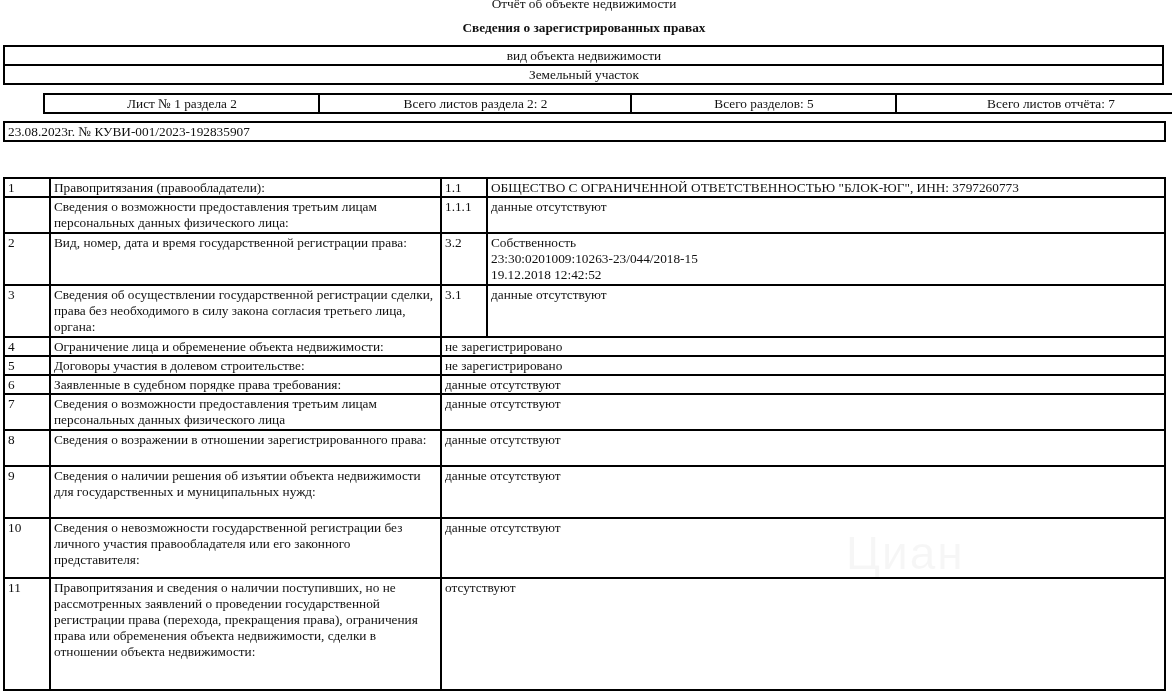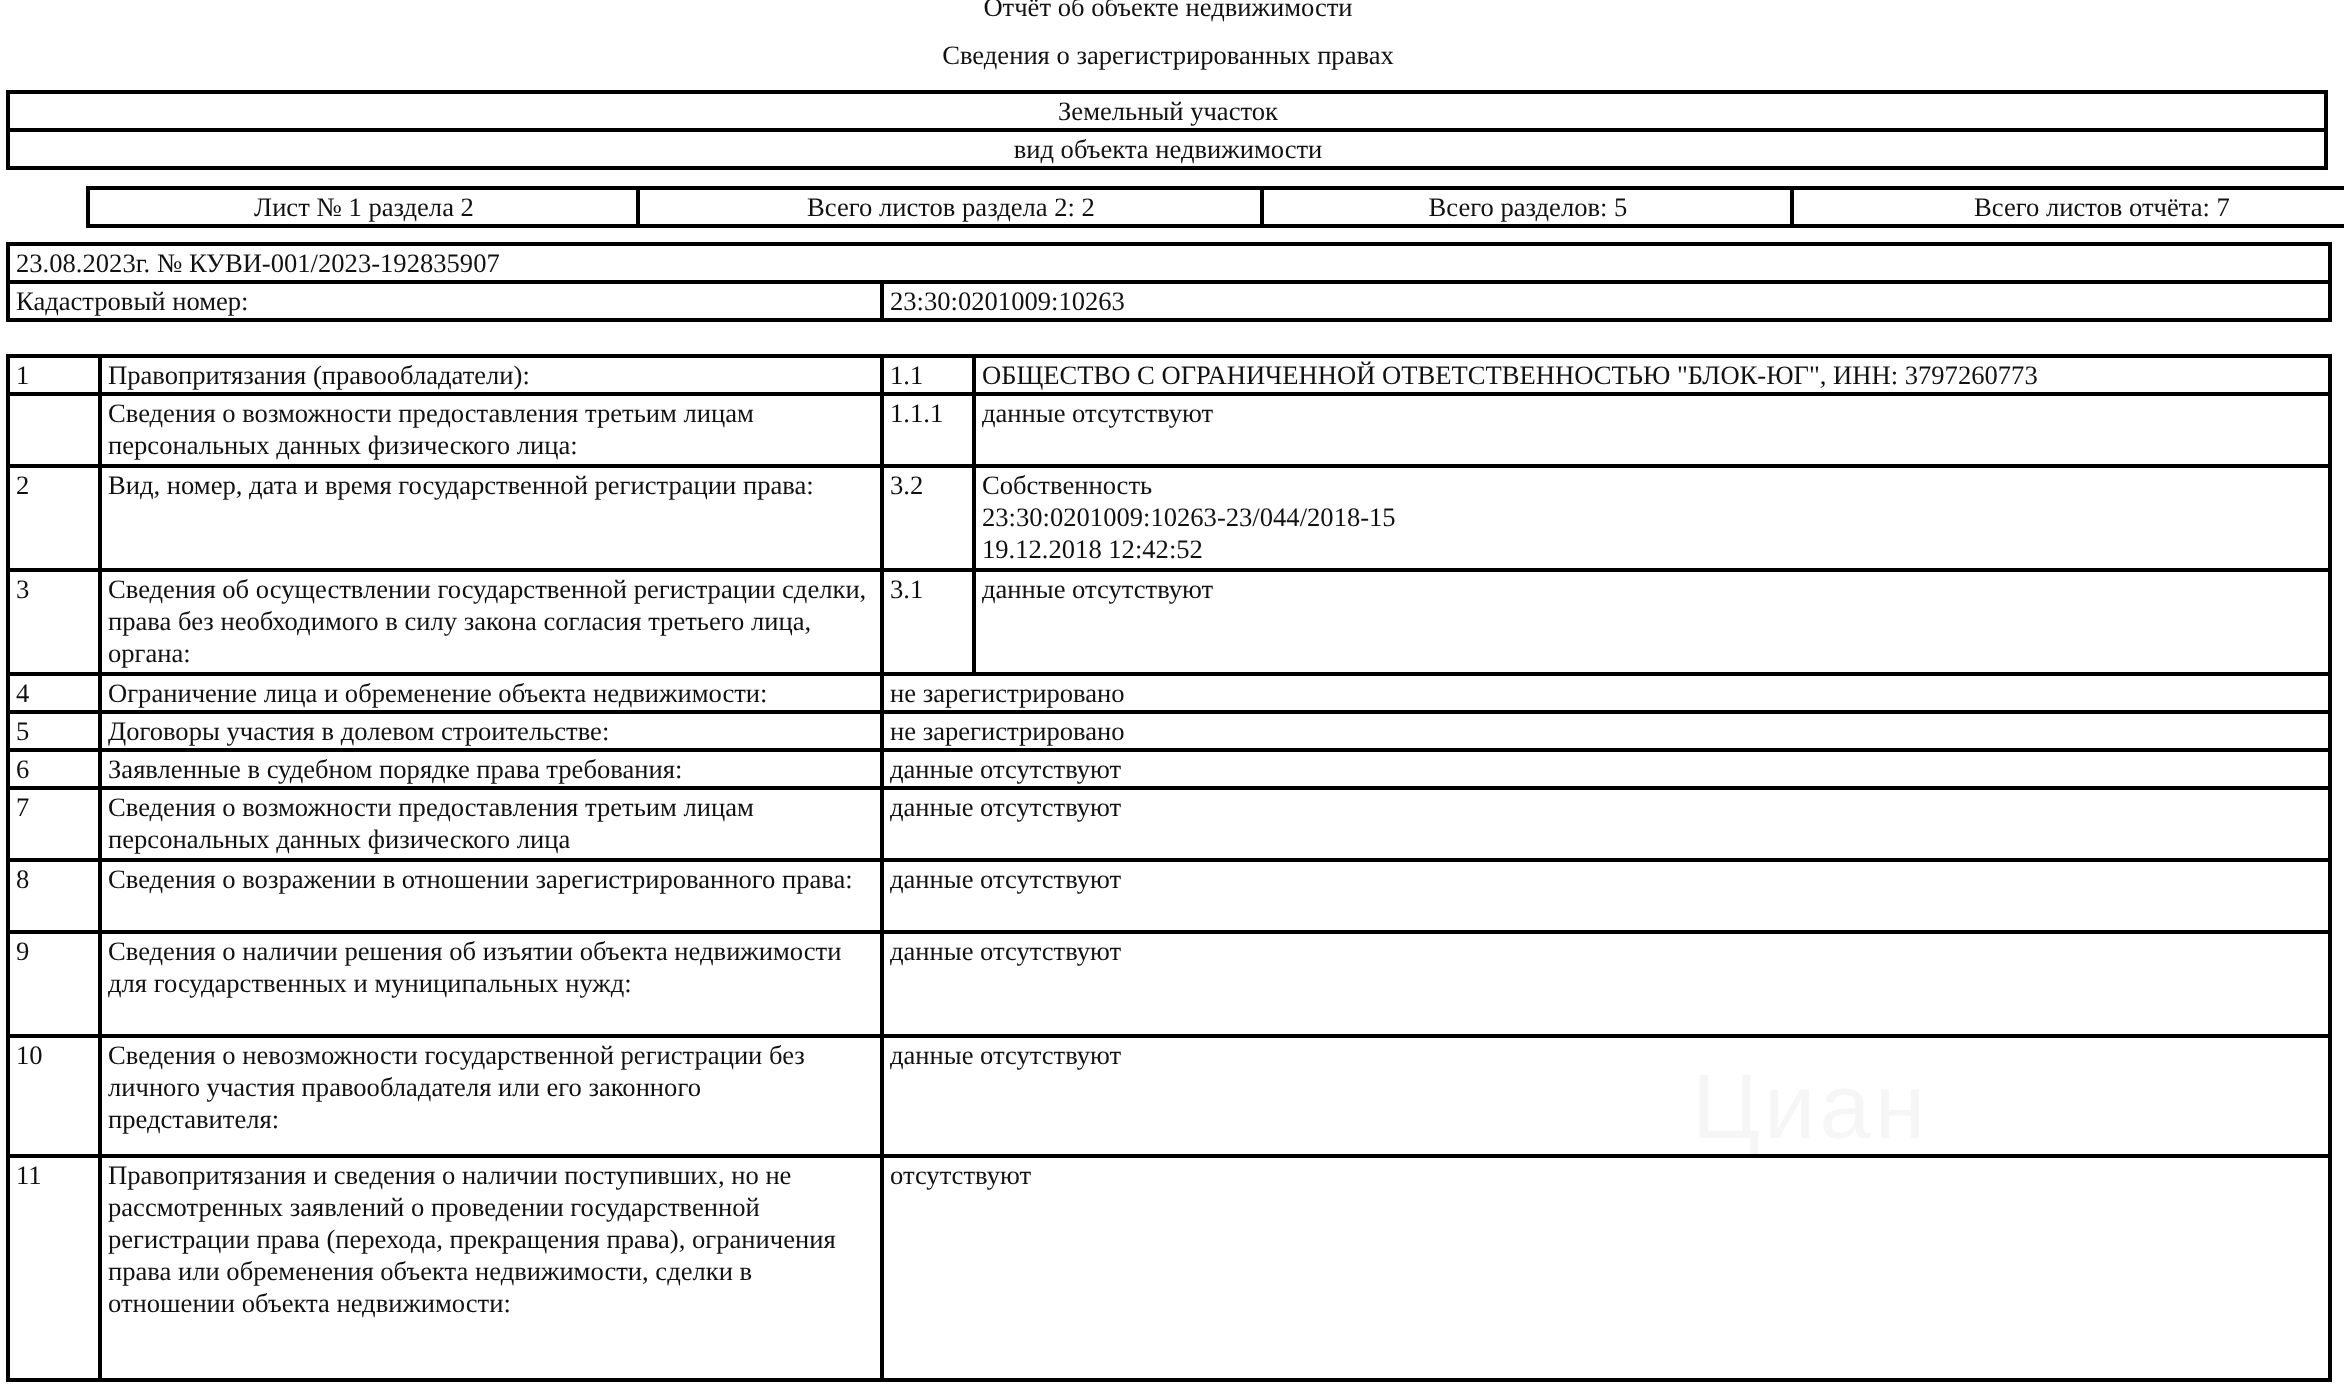--- a/index.html
+++ b/index.html
@@ -18,21 +18,21 @@
     line-height: 16px;
   }
   .title {
     position: absolute;
     left: 0;
     width: 1168px;
     text-align: center;
     font-size: 13.3px;
   }
   .t1 { top: -4px; }
-  .t2 { top: 20px; }
+  .t2 { top: 20px; font-weight: bold; }
   table {
     position: absolute;
     left: 3px;
     width: 1161px;
     border-collapse: collapse;
     table-layout: fixed;
   }
   td {
     border: 2px solid #000;
     padding: 0 2px 0 3px;
@@ -68,24 +68,24 @@
 </style>
 </head>
 <body>
 
 <div class="title t1">Отчёт об объекте недвижимости</div>
 <div class="title t2">Сведения о зарегистрированных правах</div>
 
 <table id="tbl-object">
   <tbody>
       <tr>
-        <td class="center">Земельный участок</td>
+        <td class="center">вид объекта недвижимости</td>
       </tr>
   <tr>
-        <td class="center">вид объекта недвижимости</td>
+        <td class="center">Земельный участок</td>
       </tr>
 </tbody>
   </table>
 
 <table id="tbl-sheets">
   <colgroup>
     <col style="width:275px">
       <col style="width:312px">
       <col style="width:265px">
       <col style="width:309px">
@@ -101,24 +101,20 @@
   </table>
 
 <table id="tbl-meta">
   <colgroup>
     <col style="width:437px">
       <col style="width:724px">
   </colgroup>
   <tbody>
       <tr>
     <td colspan="2">23.08.2023г. № КУВИ-001/2023-192835907</td>
-  </tr>
-  <tr>
-    <td>Кадастровый номер:</td>
-    <td>23:30:0201009:10263</td>
   </tr>
 </tbody>
   </table>
 
 <table id="tbl-rights">
   <colgroup>
     <col style="width:46px">
     <col style="width:391px">
     <col style="width:46px">
     <col style="width:678px">

